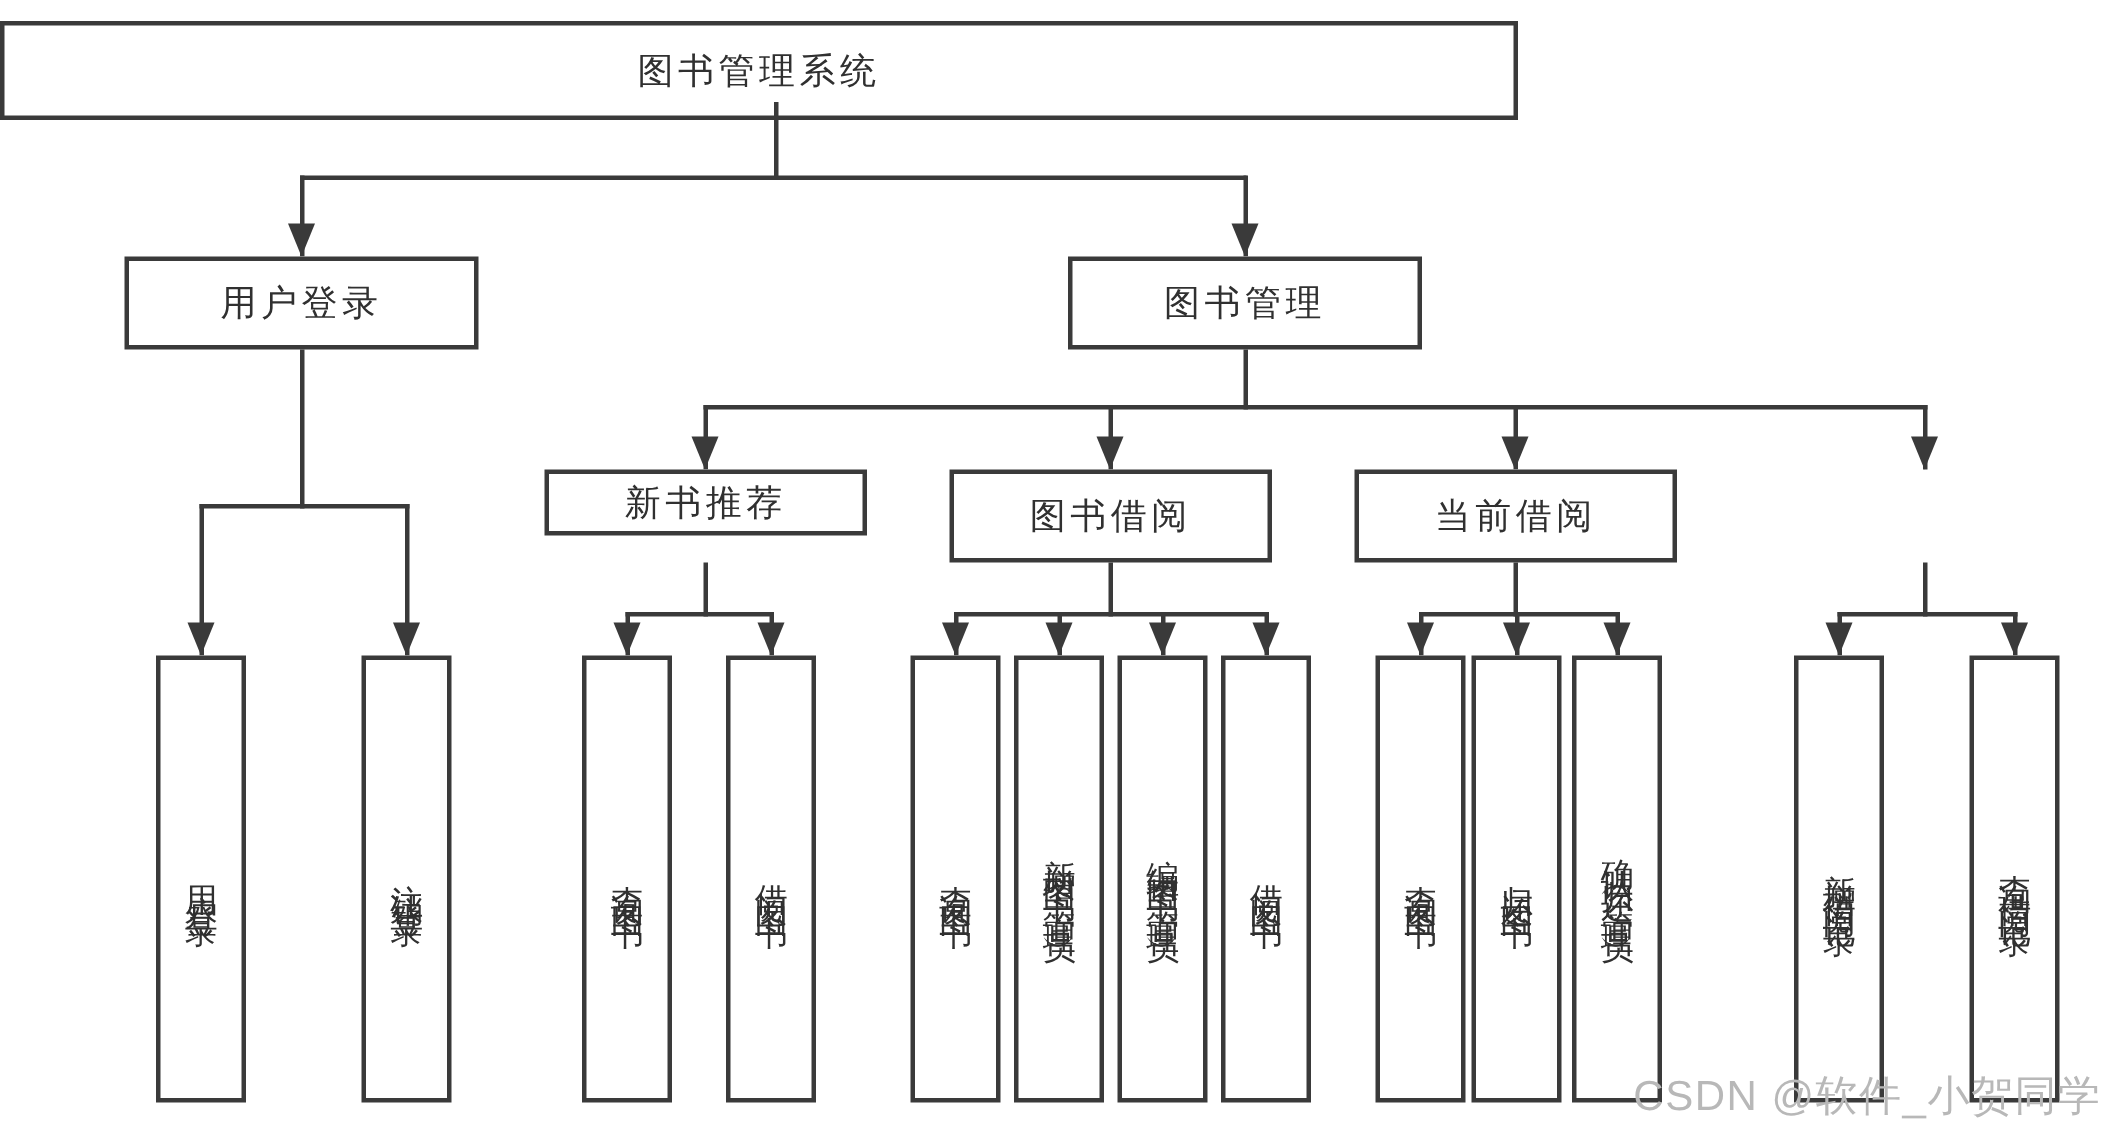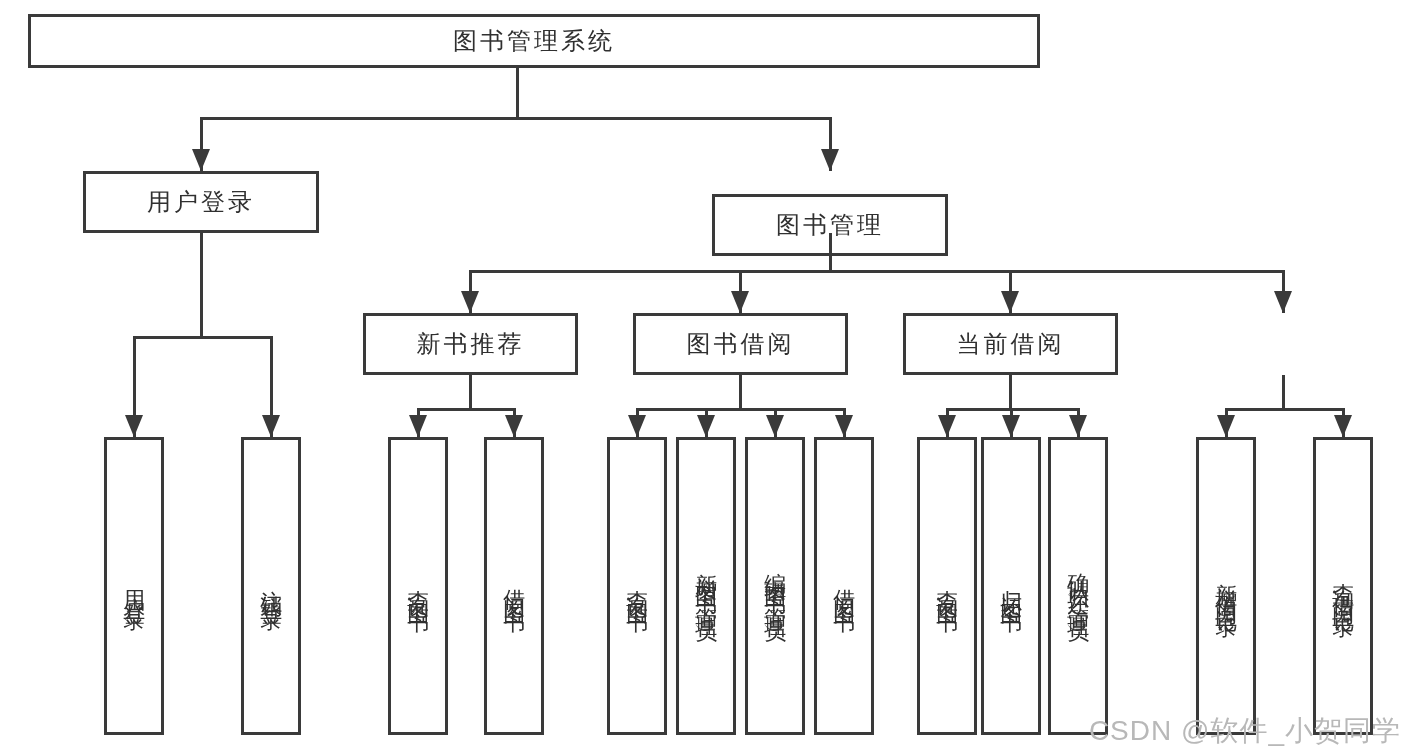--- a/index.html
+++ b/index.html
@@ -28,51 +28,51 @@
   .watermark{
     position:absolute;right:4px;top:712px;color:var(--watermark,#b8b8b8);
     font-size:28px;letter-spacing:1px;white-space:nowrap;
   }
 </style>
 </head>
 <body>
 
 <div id="canvas">
 
-  <div class="box" style="left:28px;top:14px;width:1012px;height:54px;text-align:center;">图书管理系统</div>
+  <div class="box" style="left:0;top:14px;width:1012px;height:66px;text-align:center;">图书管理系统</div>
 
   <div class="vline" style="left:516px;top:68px;height:52px;"></div>
   <div class="hline" style="left:200px;top:117px;width:631px;"></div>
   <div class="vline" style="left:200px;top:117px;height:54px;"></div>
   <div class="arrow" style="left:192px;top:149px;"></div>
   <div class="vline" style="left:829px;top:117px;height:54px;"></div>
   <div class="arrow" style="left:821px;top:149px;"></div>
 
   <div class="box" style="left:83px;top:171px;width:236px;height:62px;">用户登录</div>
-  <div class="box" style="left:712px;top:171px;width:236px;height:62px;margin-top:23px;">图书管理</div>
+  <div class="box" style="left:712px;top:171px;width:236px;height:62px;">图书管理</div>
 
   <div class="vline" style="left:200px;top:233px;height:106px;"></div>
   <div class="hline" style="left:133px;top:336px;width:140px;"></div>
   <div class="vline" style="left:133px;top:336px;height:101px;"></div>
   <div class="arrow" style="left:125px;top:415px;"></div>
   <div class="vline" style="left:270px;top:336px;height:101px;"></div>
   <div class="arrow" style="left:262px;top:415px;"></div>
 
   <div class="vline" style="left:829px;top:233px;height:40px;"></div>
   <div class="hline" style="left:469px;top:270px;width:816px;"></div>
   <div class="vline" style="left:469px;top:270px;height:43px;"></div>
   <div class="arrow" style="left:461px;top:291px;"></div>
   <div class="vline" style="left:739px;top:270px;height:43px;"></div>
   <div class="arrow" style="left:731px;top:291px;"></div>
   <div class="vline" style="left:1009px;top:270px;height:43px;"></div>
   <div class="arrow" style="left:1001px;top:291px;"></div>
   <div class="vline" style="left:1282px;top:270px;height:43px;"></div>
   <div class="arrow" style="left:1274px;top:291px;"></div>
 
-  <div class="box" style="left:363px;top:313px;width:215px;height:62px;">新书推荐</div>
+  <div class="box" style="left:363px;top:313px;width:215px;height:44px;">新书推荐</div>
   <div class="box" style="left:903px;top:313px;width:215px;height:62px;">当前借阅</div>
   <div class="box" style="left:633px;top:313px;width:215px;height:62px;">图书借阅</div>
 
   <div class="vline" style="left:469px;top:375px;height:36px;"></div>
   <div class="hline" style="left:417px;top:408px;width:99px;"></div>
   <div class="vline" style="left:417px;top:408px;height:29px;"></div>
   <div class="arrow" style="left:409px;top:415px;"></div>
   <div class="vline" style="left:513px;top:408px;height:29px;"></div>
   <div class="arrow" style="left:505px;top:415px;"></div>
 

